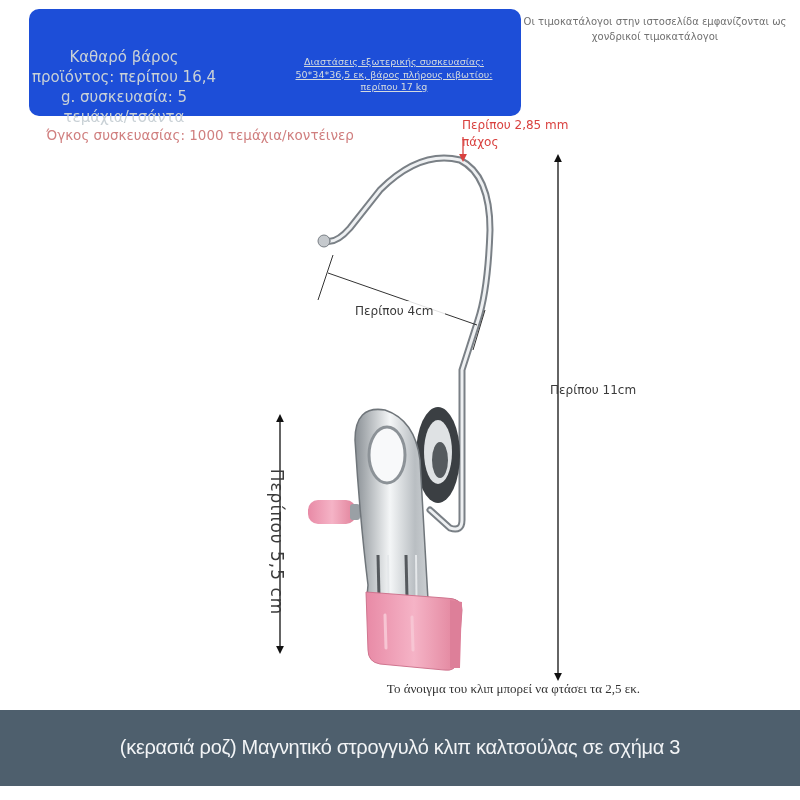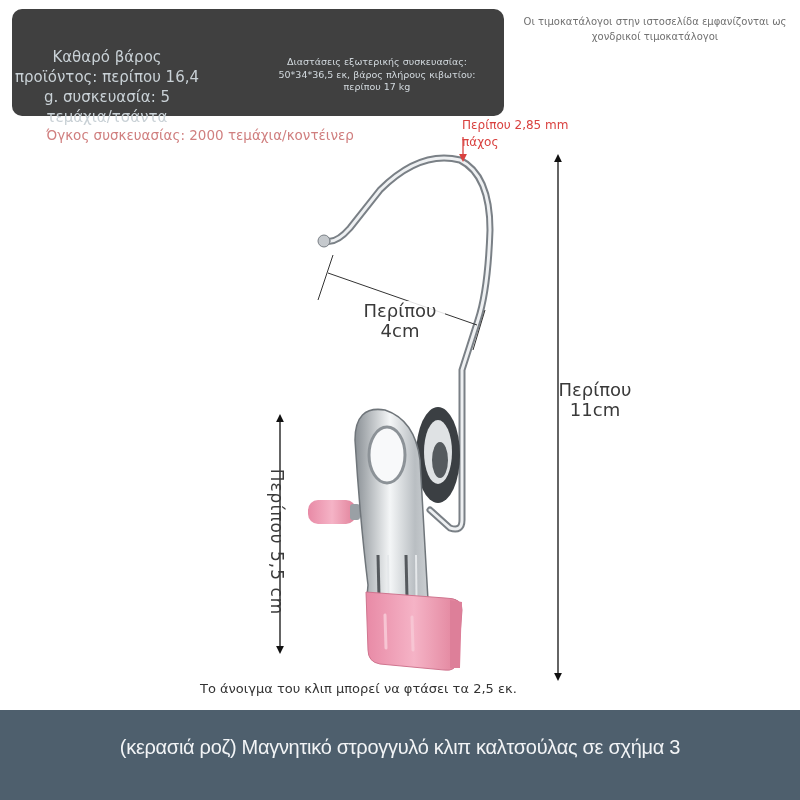--- a/index.html
+++ b/index.html
@@ -2,81 +2,81 @@
 <html><head>
   <meta charset="utf-8">
   <style>
     html, body { margin: 0; padding: 0; }
     body {
       width: 800px; height: 800px; position: relative; overflow: hidden;
       background: #ffffff;
       font-family: "DejaVu Sans", "Liberation Sans", sans-serif;
     }
     .info-box {
-      position: absolute; left: 12px; top: 9px; width: 492px; height: 107px;
-      background: #404040; border-radius: 10px;
+      position: absolute; left: 29px; top: 9px; width: 492px; height: 107px;
+      background: #1d4ed8; border-radius: 10px;
     }
     .info-left {
       position: absolute; left: 0; top: 38px; width: 190px;
       text-align: center; color: #c9d1d6; font-size: 15px; line-height: 20px;
     }
     .info-right {
       position: absolute; left: 265px; top: 47px; width: 200px;
-      text-align: center; color: #d3dadf; font-size: 9.5px; line-height: 12.5px;
+      text-align: center; color: #d3dadf; font-size: 9.5px; line-height: 12.5px; text-decoration: underline;
     }
     .notice {
       position: absolute; left: 520px; top: 14px; width: 270px;
       text-align: center; color: #707070; font-size: 10px; line-height: 15px;
     }
     .volume {
       position: absolute; left: 10px; top: 126px; width: 380px;
       text-align: center; color: #d07f7f; font-size: 13.5px; line-height: 19px;
     }
     .thickness {
       position: absolute; left: 462px; top: 117px; width: 130px;
       text-align: left; color: #d9413f; font-size: 12px; line-height: 17px;
     }
     .label {
-      position: absolute; color: #3a3a3a; font-size: 18px; line-height: 20px;
-      text-align: center; background: rgba(255,255,255,0.85);
+      position: absolute; color: #3a3a3a; font-size: 12px; line-height: 20px;
+      background: rgba(255,255,255,0.85);
     }
     .label-4cm { left: 355px; top: 301px; width: 90px; }
     .label-11cm { left: 550px; top: 380px; width: 90px; background: transparent; }
     .label-55 {
       position: absolute; left: 190px; top: 530px; width: 170px; height: 24px;
       color: #3a3a3a; font-size: 17px; text-align: center; letter-spacing: 1px;
       transform: rotate(90deg); transform-origin: center;
     }
     .opening {
       position: absolute; left: 200px; top: 681px; width: 440px;
-      text-align: left; color: #333; font-size: 13px;
+      text-align: right; color: #333; font-size: 13px; font-family: Liberation Serif, serif;
     }
     .footer {
-      position: absolute; left: 0; top: 710px; width: 800px; height: 90px;
+      position: absolute; left: 0; top: 710px; width: 800px; height: 76px;
       background: #4e5f6d;
     }
     .footer-title {
       position: absolute; left: 0; top: 26px; width: 800px; text-align: center;
       color: #f2f4f6; font-size: 20px; letter-spacing: -0.3px;
       font-family: "Liberation Sans", "DejaVu Sans", sans-serif;
     }
     svg.art { position: absolute; left: 0; top: 0; }
   </style>
 </head>
 <body>
 
 <div class="info-box">
   <div class="info-left">Καθαρό βάρος προϊόντος: περίπου 16,4 g. συσκευασία: 5 τεμάχια/τσάντα</div>
   <div class="info-right">Διαστάσεις εξωτερικής συσκευασίας: 50*34*36,5 εκ, βάρος πλήρους κιβωτίου: περίπου 17 kg</div>
 </div>
 
 <div class="notice">Οι τιμοκατάλογοι στην ιστοσελίδα εμφανίζονται ως χονδρικοί τιμοκατάλογοι</div>
 
 <div class="volume">
-  <div>Όγκος συσκευασίας: 2000 τεμάχια/κοντέινερ</div>
+  <div>Όγκος συσκευασίας: 1000 τεμάχια/κοντέινερ</div>
 </div>
 
 <div class="thickness">Περίπου 2,85 mm πάχος</div>
 
 <svg class="art" width="800" height="800" viewBox="0 0 800 800">
   <defs>
     <linearGradient id="metal" x1="0" y1="0" x2="1" y2="0">
       <stop offset="0" stop-color="#8a9095"></stop>
       <stop offset="0.35" stop-color="#f4f6f7"></stop>
       <stop offset="0.6" stop-color="#b9bec2"></stop>

